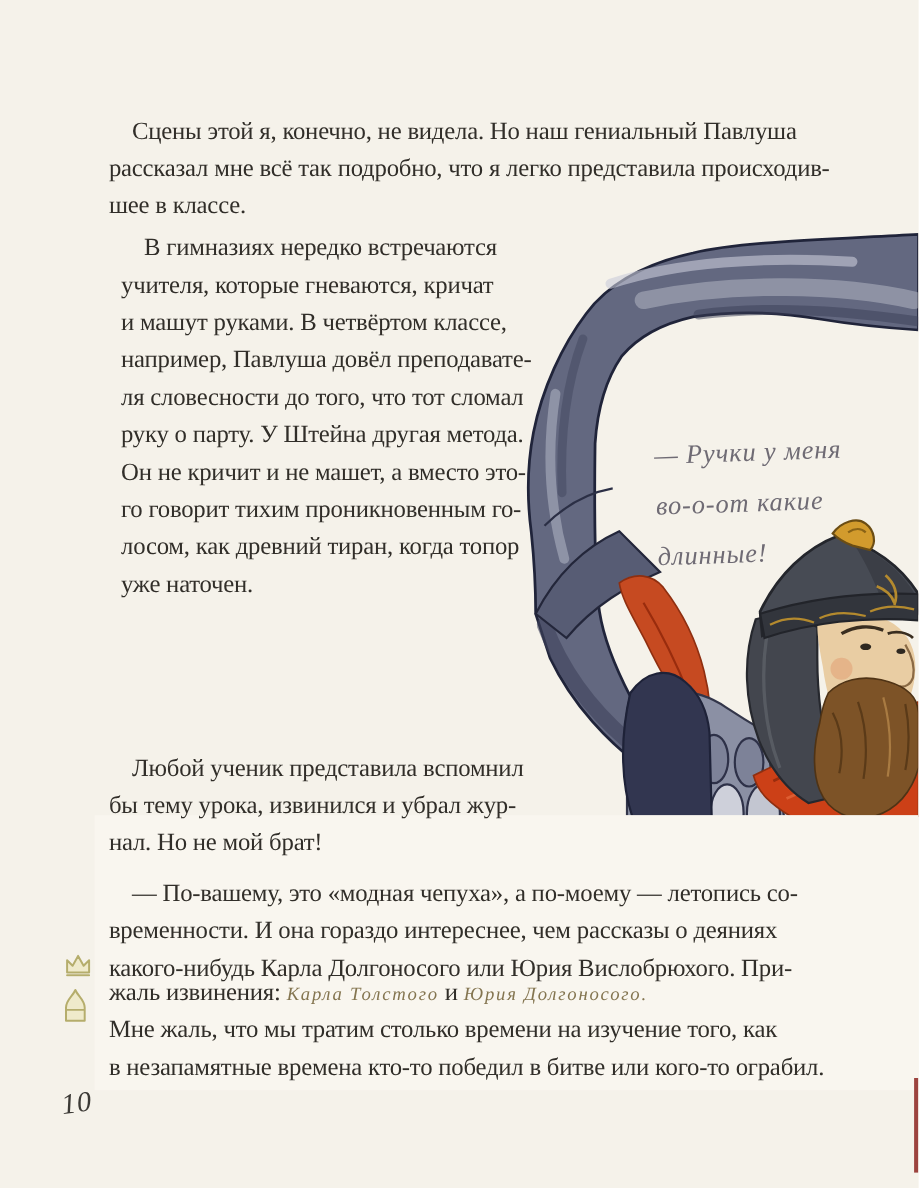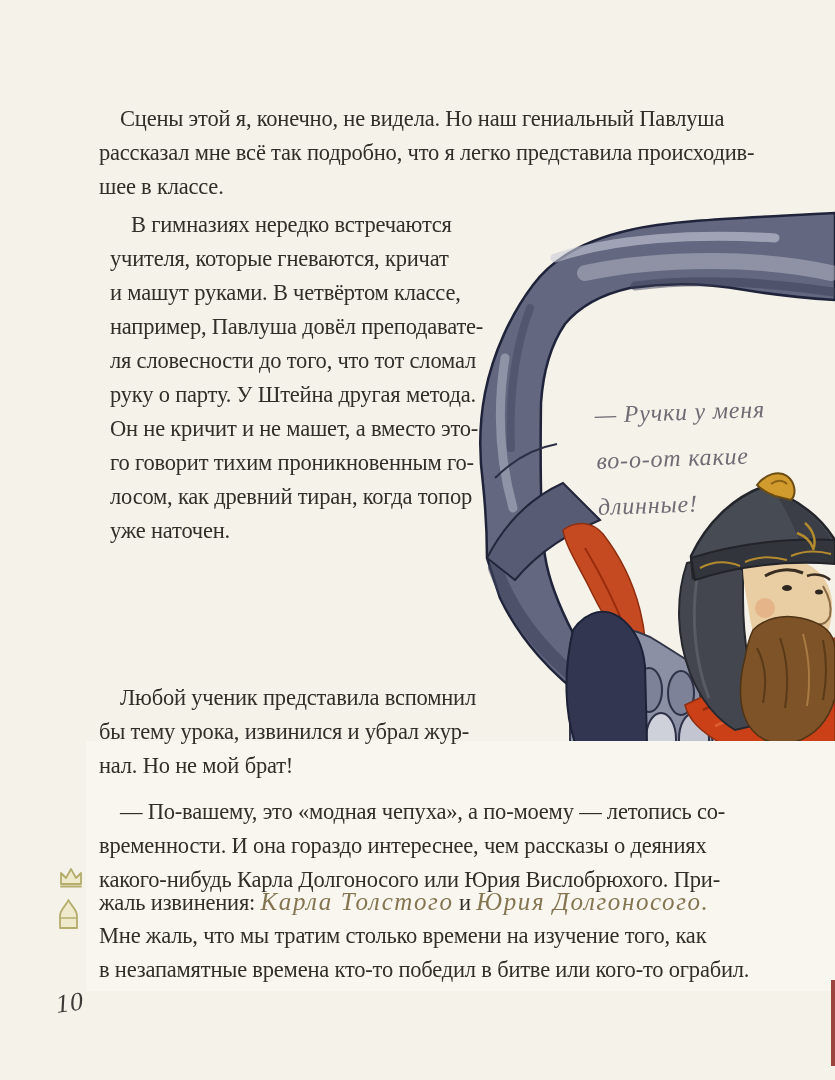--- a/index.html
+++ b/index.html
@@ -13,21 +13,21 @@
     position:absolute;
     font-size:22.5px;line-height:34px;
     letter-spacing:-0.2px;
     white-space:pre-line;
   }
   .indent{text-indent:21px;}
   .script{
     font-style:italic;
     color:#847550;
     letter-spacing:1.6px;
-    font-size:25px;
+    font-size:17px;
   }
   .annotation{
     position:absolute;left:594px;top:392px;width:220px;
     font-style:italic;font-size:24px;line-height:46px;
     color:#6f6b74;letter-spacing:0.8px;
     transform:rotate(-2deg);transform-origin:left top;
     white-space:pre-line;z-index:5;
   }
   .illus{position:absolute;left:435px;top:178px;width:400px;height:565px;overflow:hidden;z-index:1;}
   .text-backdrop{position:absolute;left:86px;top:741px;width:749px;height:250px;background:#f9f6ef;z-index:2;}

